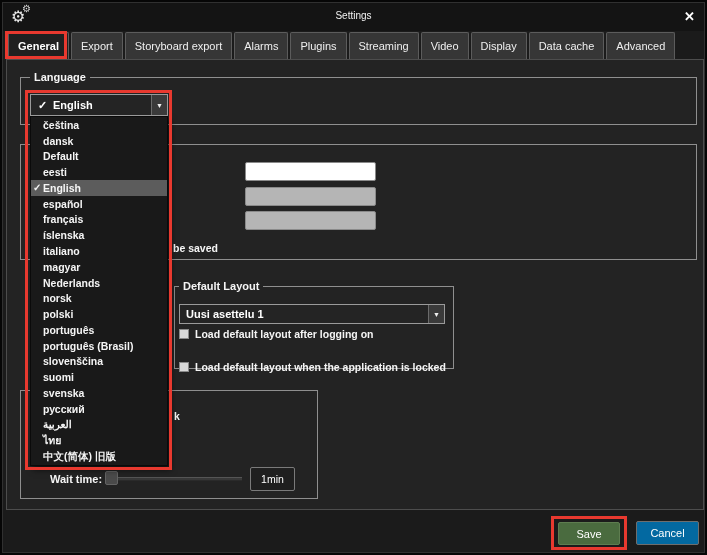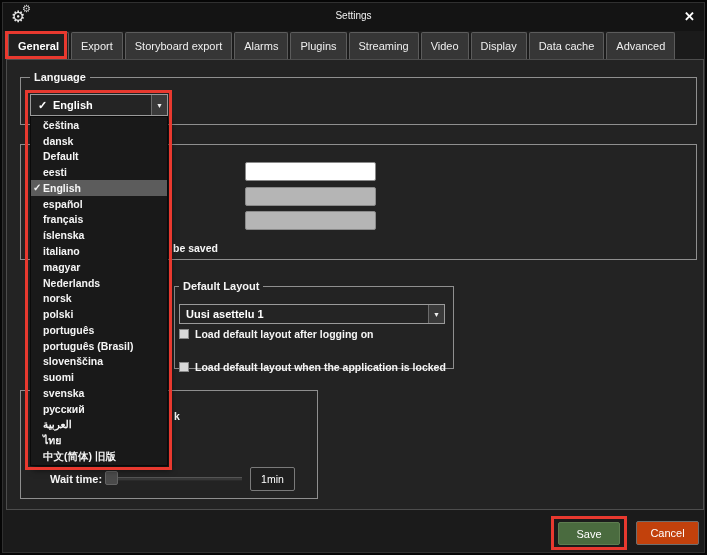--- a/index.html
+++ b/index.html
@@ -60,21 +60,21 @@
   .cblabel { color:#f5f5f5; font-size:10.5px; font-weight:bold; white-space:nowrap; }
   
   .slider-track { position:absolute; left:116px; top:475px; width:124px; height:4px; background:#383838; border-top:1px solid #555; border-bottom:1px solid #2a2a2a; }
   .slider-thumb { position:absolute; left:103px; top:469px; width:13px; height:14px; background:#4a4a4a; border:1px solid #636363; border-radius:2px; cursor:grab; }
   .valuebox { position:absolute; left:248px; top:465px; width:45px; height:24px; background:#1f1f1f; border:1px solid #7a7a7a; border-radius:2px;
               display:flex; align-items:center; justify-content:center; color:#ffffff; font-size:10.5px; font-weight:normal; }
   .waitlabel { position:absolute; left:48px; top:471px; color:#f5f5f5; font-size:11px; font-weight:bold; }
   
   .btn { position:absolute; display:flex; align-items:center; justify-content:center; font-size:11px; color:#ffffff; border-radius:2px; cursor:pointer; }
   #savebtn { left:556px; top:520px; width:62px; height:23px; background:#4a6b3f; border:1px solid #5e7d50; }
-  #cancelbtn { left:634px; top:519px; width:63px; height:24px; background:#c2410c; border:1px solid #6e6e6e; }
+  #cancelbtn { left:634px; top:519px; width:63px; height:24px; background:#0369a1; border:1px solid #6e6e6e; }
   
   .redframe { position:absolute; border:3px solid #e8392f; z-index:50; pointer-events:none; }
   #rf-general { left:3px; top:29px; width:62px; height:28px; }
   #rf-language { left:23px; top:88px; width:147px; height:380px; }
   #rf-save { left:549px; top:514px; width:76px; height:34px; }
 </style>
 </head>
 <body>
 
 <div id="window">

